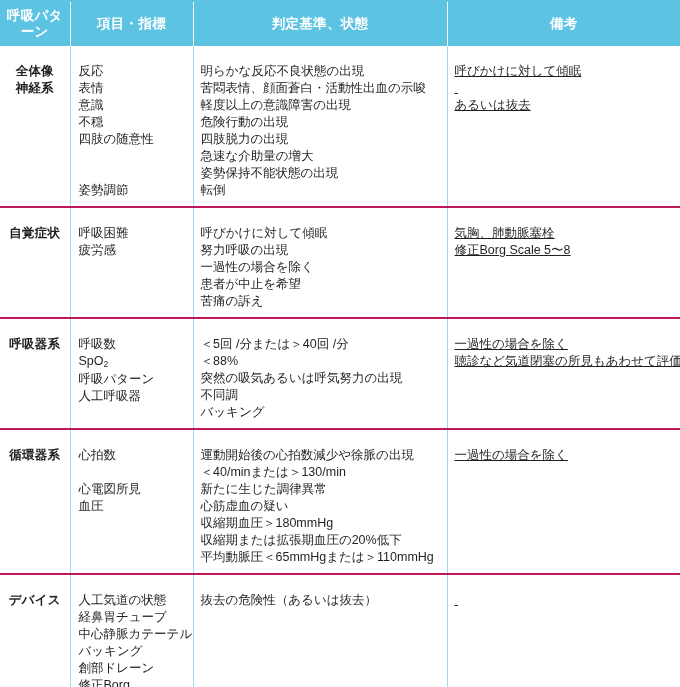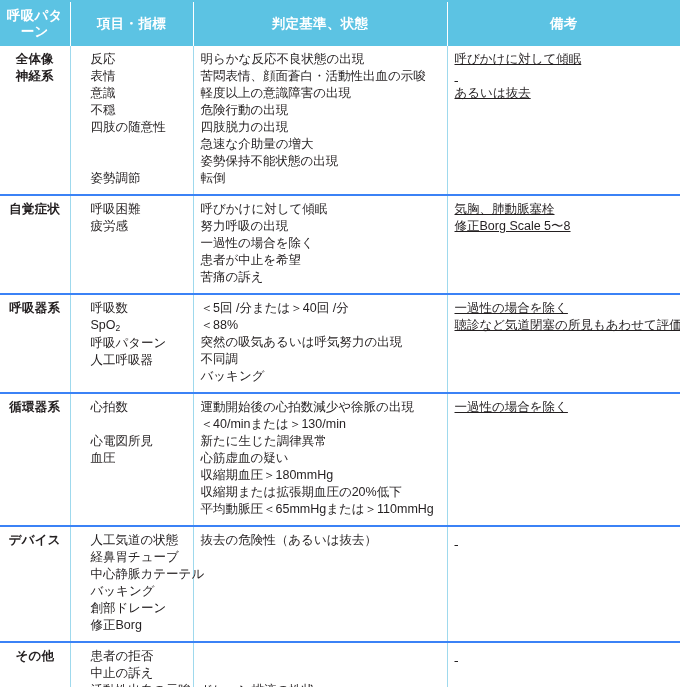--- a/index.html
+++ b/index.html
@@ -42,42 +42,43 @@
     vertical-align: middle;
     border-right: 1px solid #ffffff;
   }
   thead th.last { border-right: none; }
 
   
   tbody tr.section-row > td {
     vertical-align: top;
     padding: 5px 0 7px 0;
     border-right: 1px solid #9fd9ed;
-    border-top: 2px solid #3b82f6;
+    border-top: 2px solid #be185d;
   }
   tbody tr.section-row.first > td {
     border-top: none;
   }
   tbody tr.section-row > td.remarks-cell {
     border-right: none;
   }
 
   .cell-lines {
     font-size: 12.5px;
     line-height: 17px;
+    margin-top: 12px;
   }
 
   .category-cell .cell-lines {
     font-weight: bold;
     text-align: center;
     padding: 0 2px;
     letter-spacing: 0.2px;
   }
   .item-cell .cell-lines {
-    padding-left: 20px;
+    padding-left: 8px;
   }
   .criteria-cell .cell-lines {
     padding-left: 7px;
   }
   .remarks-cell .cell-lines {
     padding-left: 7px;
     text-decoration: underline;
   }
 
   .cell-lines .line {

